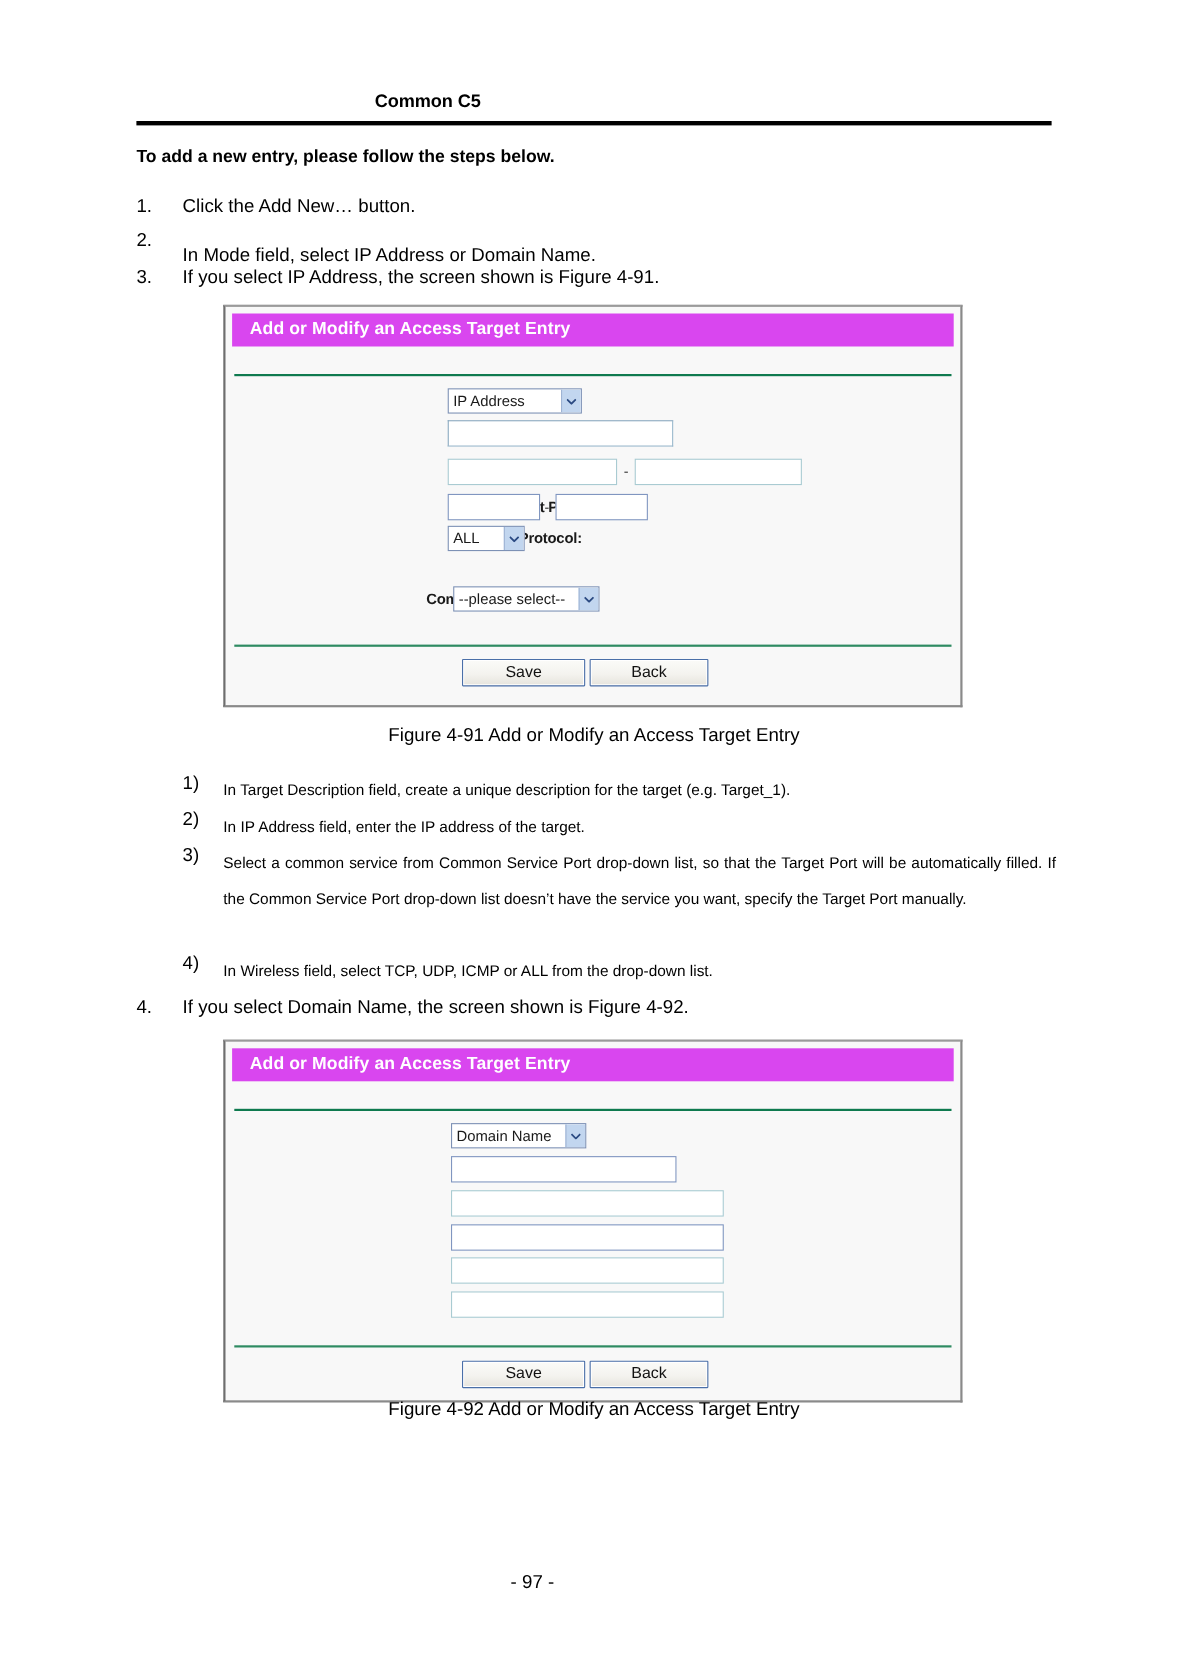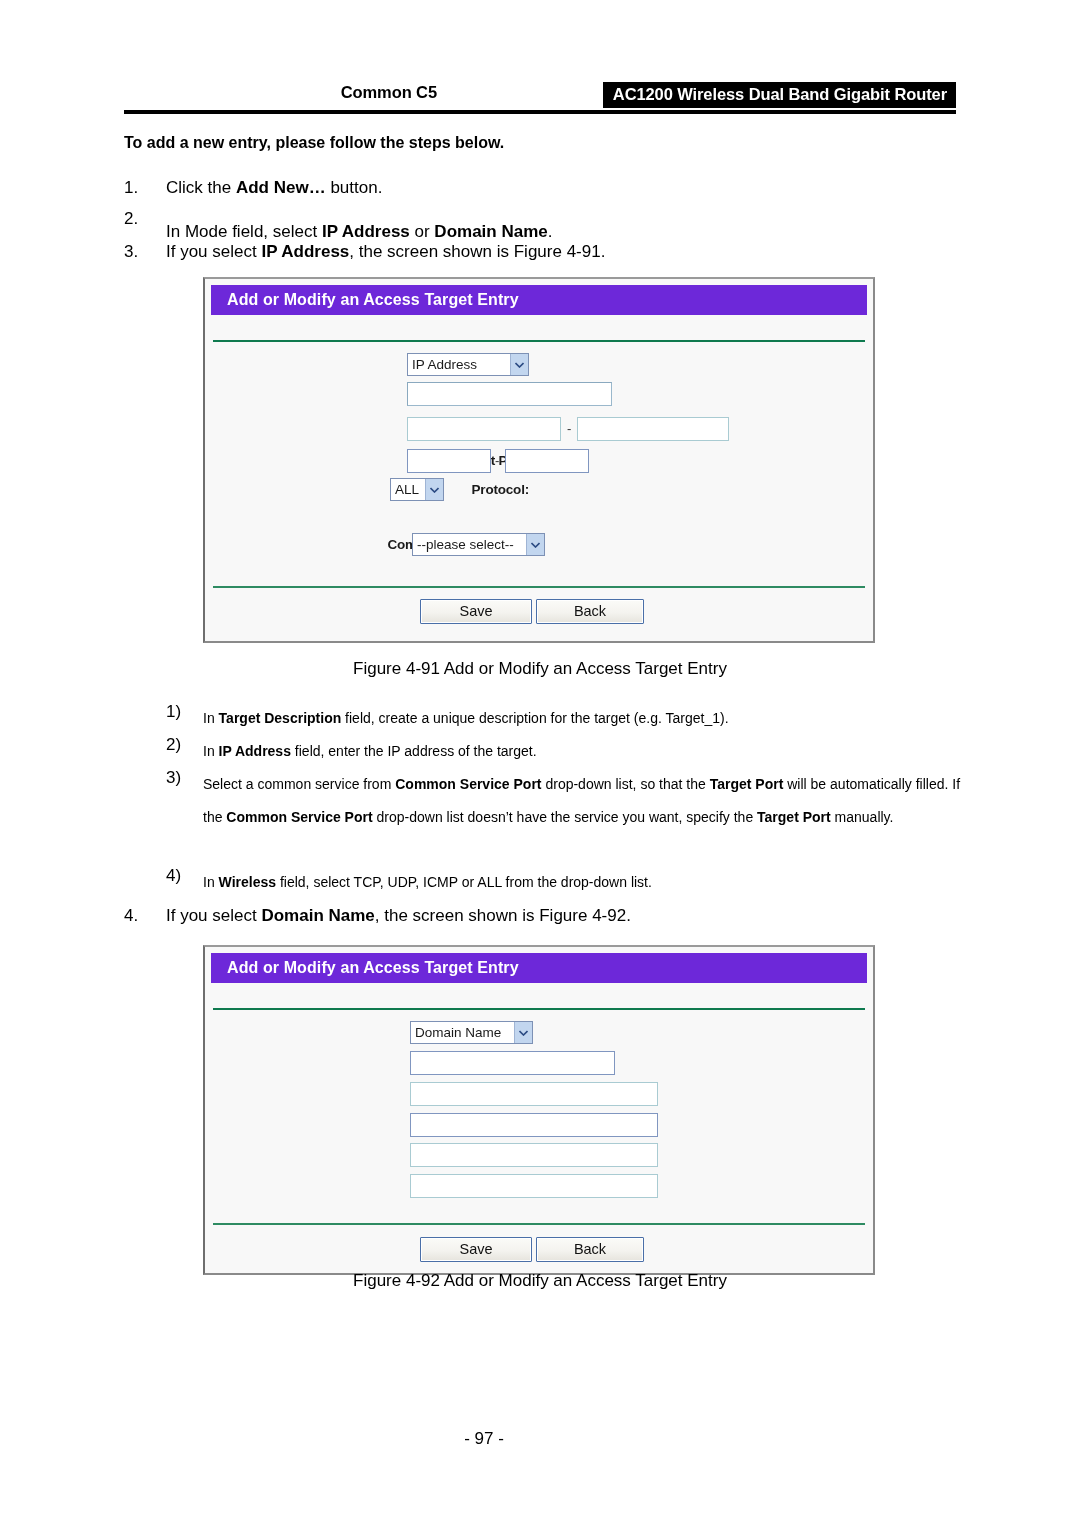--- a/index.html
+++ b/index.html
@@ -75,21 +75,21 @@
   .para {
     position: absolute;
     font-size: 14px;
     line-height: 33px;
     text-align: justify;
   }
   .para-num {
     position: absolute;
     font-size: 17px;
   }
-  b { font-weight: bold; margin-top: 32px; }
+  b { font-weight: normal; margin-top: 32px; }
 
   .fig-caption {
     position: absolute;
     width: 1080px;
     left: 0;
     text-align: center;
     font-size: 17px;
   }
   .page-number {
     position: absolute;
@@ -109,21 +109,21 @@
     border-top-color: #9a9a9a;
     background: #f8f8f8;
     overflow: hidden;
   }
   .panel-title {
     position: absolute;
     left: 6px;
     top: 6px;
     right: 6px;
     height: 30px;
-    background: #6d28d9;
+    background: #d946ef;
     color: #ffffff;
     font-size: 16px;
     font-weight: bold;
     line-height: 30px;
     padding-left: 16px;
     box-sizing: border-box;
     letter-spacing: 0.1px;
   }
   .panel-divider-top {
     position: absolute;
@@ -214,21 +214,20 @@
     line-height: 23px;
     border-radius: 1px;
     box-shadow: inset 0 0 0 1px #ffffff;
   }
 </style>
 </head>
 <body>
 
 <div class="page-header">
   <span class="hdr-model">Common C5</span>
-  <span class="hdr-banner">AC1200 Wireless Dual Band Gigabit Router</span>
 </div>
 <div class="hdr-rule"></div>
 
 <div class="intro-title">To add a new entry, please follow the steps below.</div>
 
 <div class="onum" style="left:124px; top:178px;">1.</div>
 <div class="oitem" style="left:166px; top:178px;">Click the <b>Add New…</b> button.</div>
 
 <div class="onum" style="left:124px; top:209px;">2.</div>
 <div class="oitem" style="left:166px; top:222px;">In Mode field, select <b>IP Address</b> or <b>Domain Name</b>.</div>
@@ -258,21 +257,21 @@
   <span class="dash" style="left:362px; top:138px;">-</span>
 
   <input class="finput teal" style="left: 372px; top: 138px; width: 152px;" type="text" value="">
 
   <div class="flabel" style="left:24px; top:170px; width:300px;">Target Port:</div>
   <input class="finput blue" style="left: 202px; top: 170px; width: 84px;" type="text" value="">
   <span class="dash" style="left:290px; top:170px;">-</span>
   <input class="finput blue" style="left: 300px; top: 170px; width: 84px;" type="text" value="">
 
   <div class="flabel" style="left:24px; top:199px; width:300px;">Protocol:</div>
-  <div class="fselect" style="left:185px; top:199px; width:54px;">
+  <div class="fselect" style="left:202px; top:199px; width:70px;">
     <span class="sel-text">ALL</span>
     <span class="sel-arrow">
       <svg width="9" height="6" viewBox="0 0 9 6">
           <path d="M0.5 1 L4.5 5 L8.5 1" fill="none" stroke="#2b4a82" stroke-width="1.6"></path>
         </svg>
     </span>
   </div>
 
   <div class="flabel" style="left:14px; top:254px; width:310px;">Common Service Port:</div>
   <div class="fselect" style="left:207px; top:254px; width:133px;">

